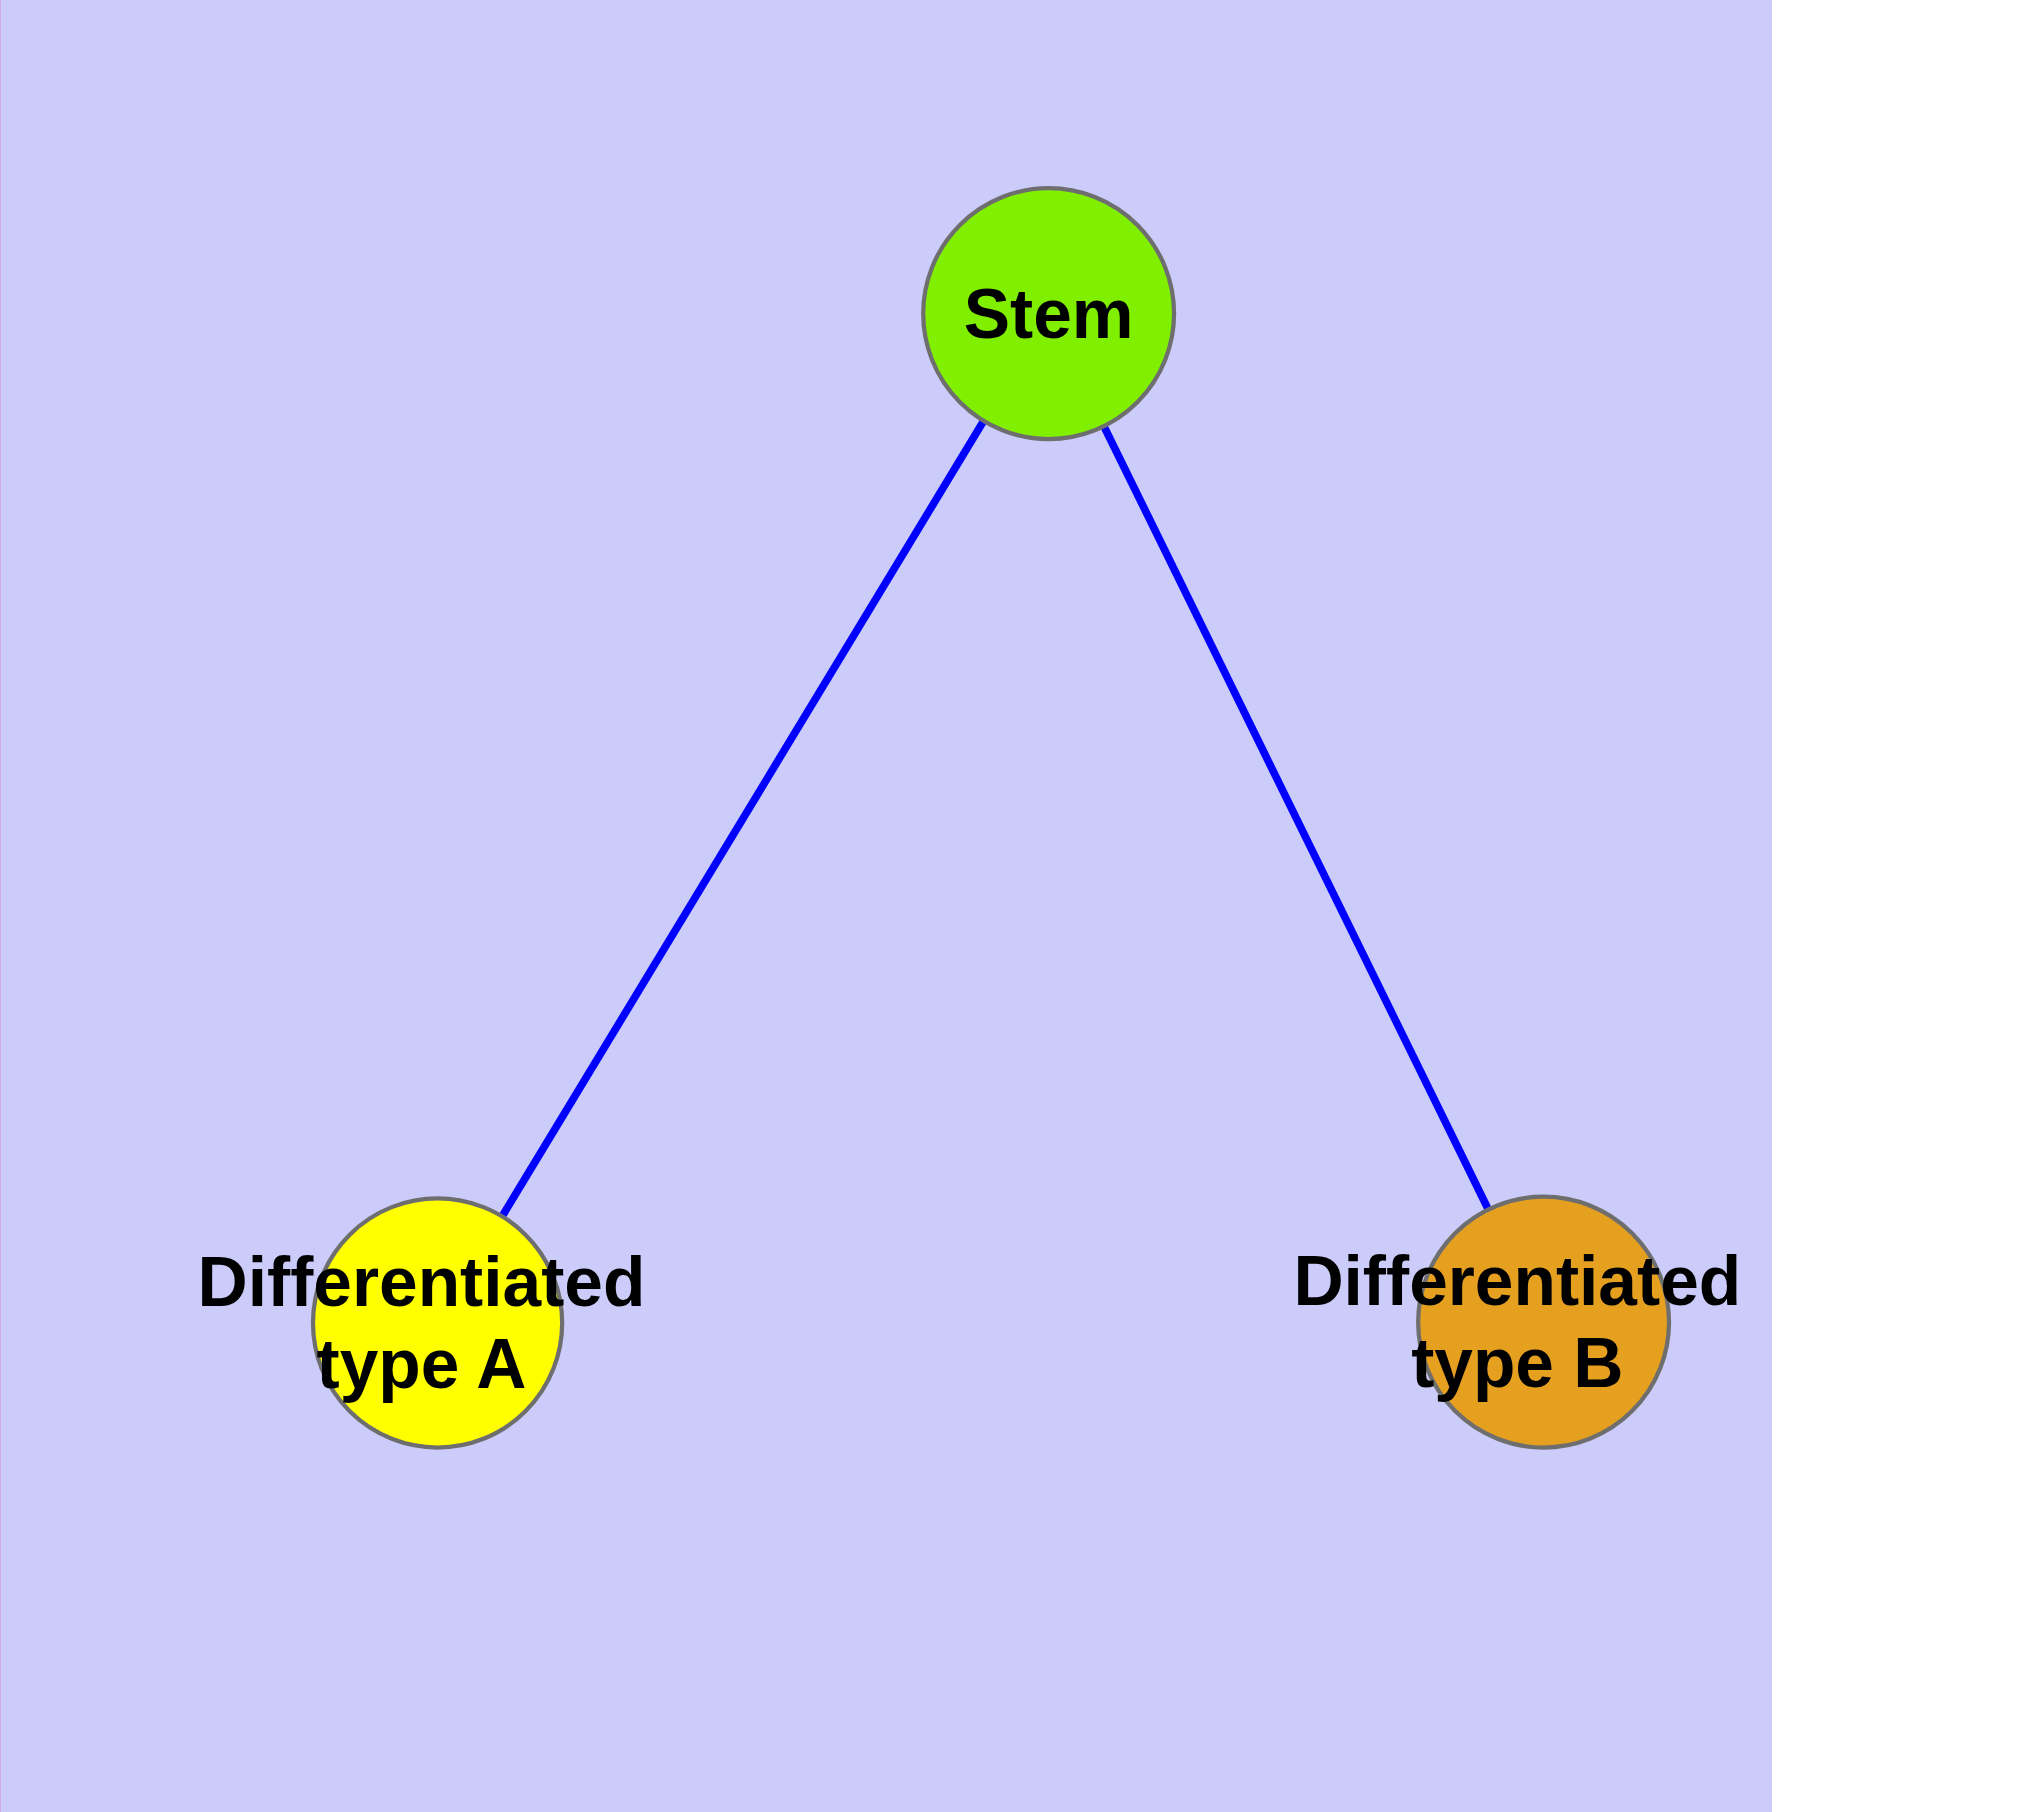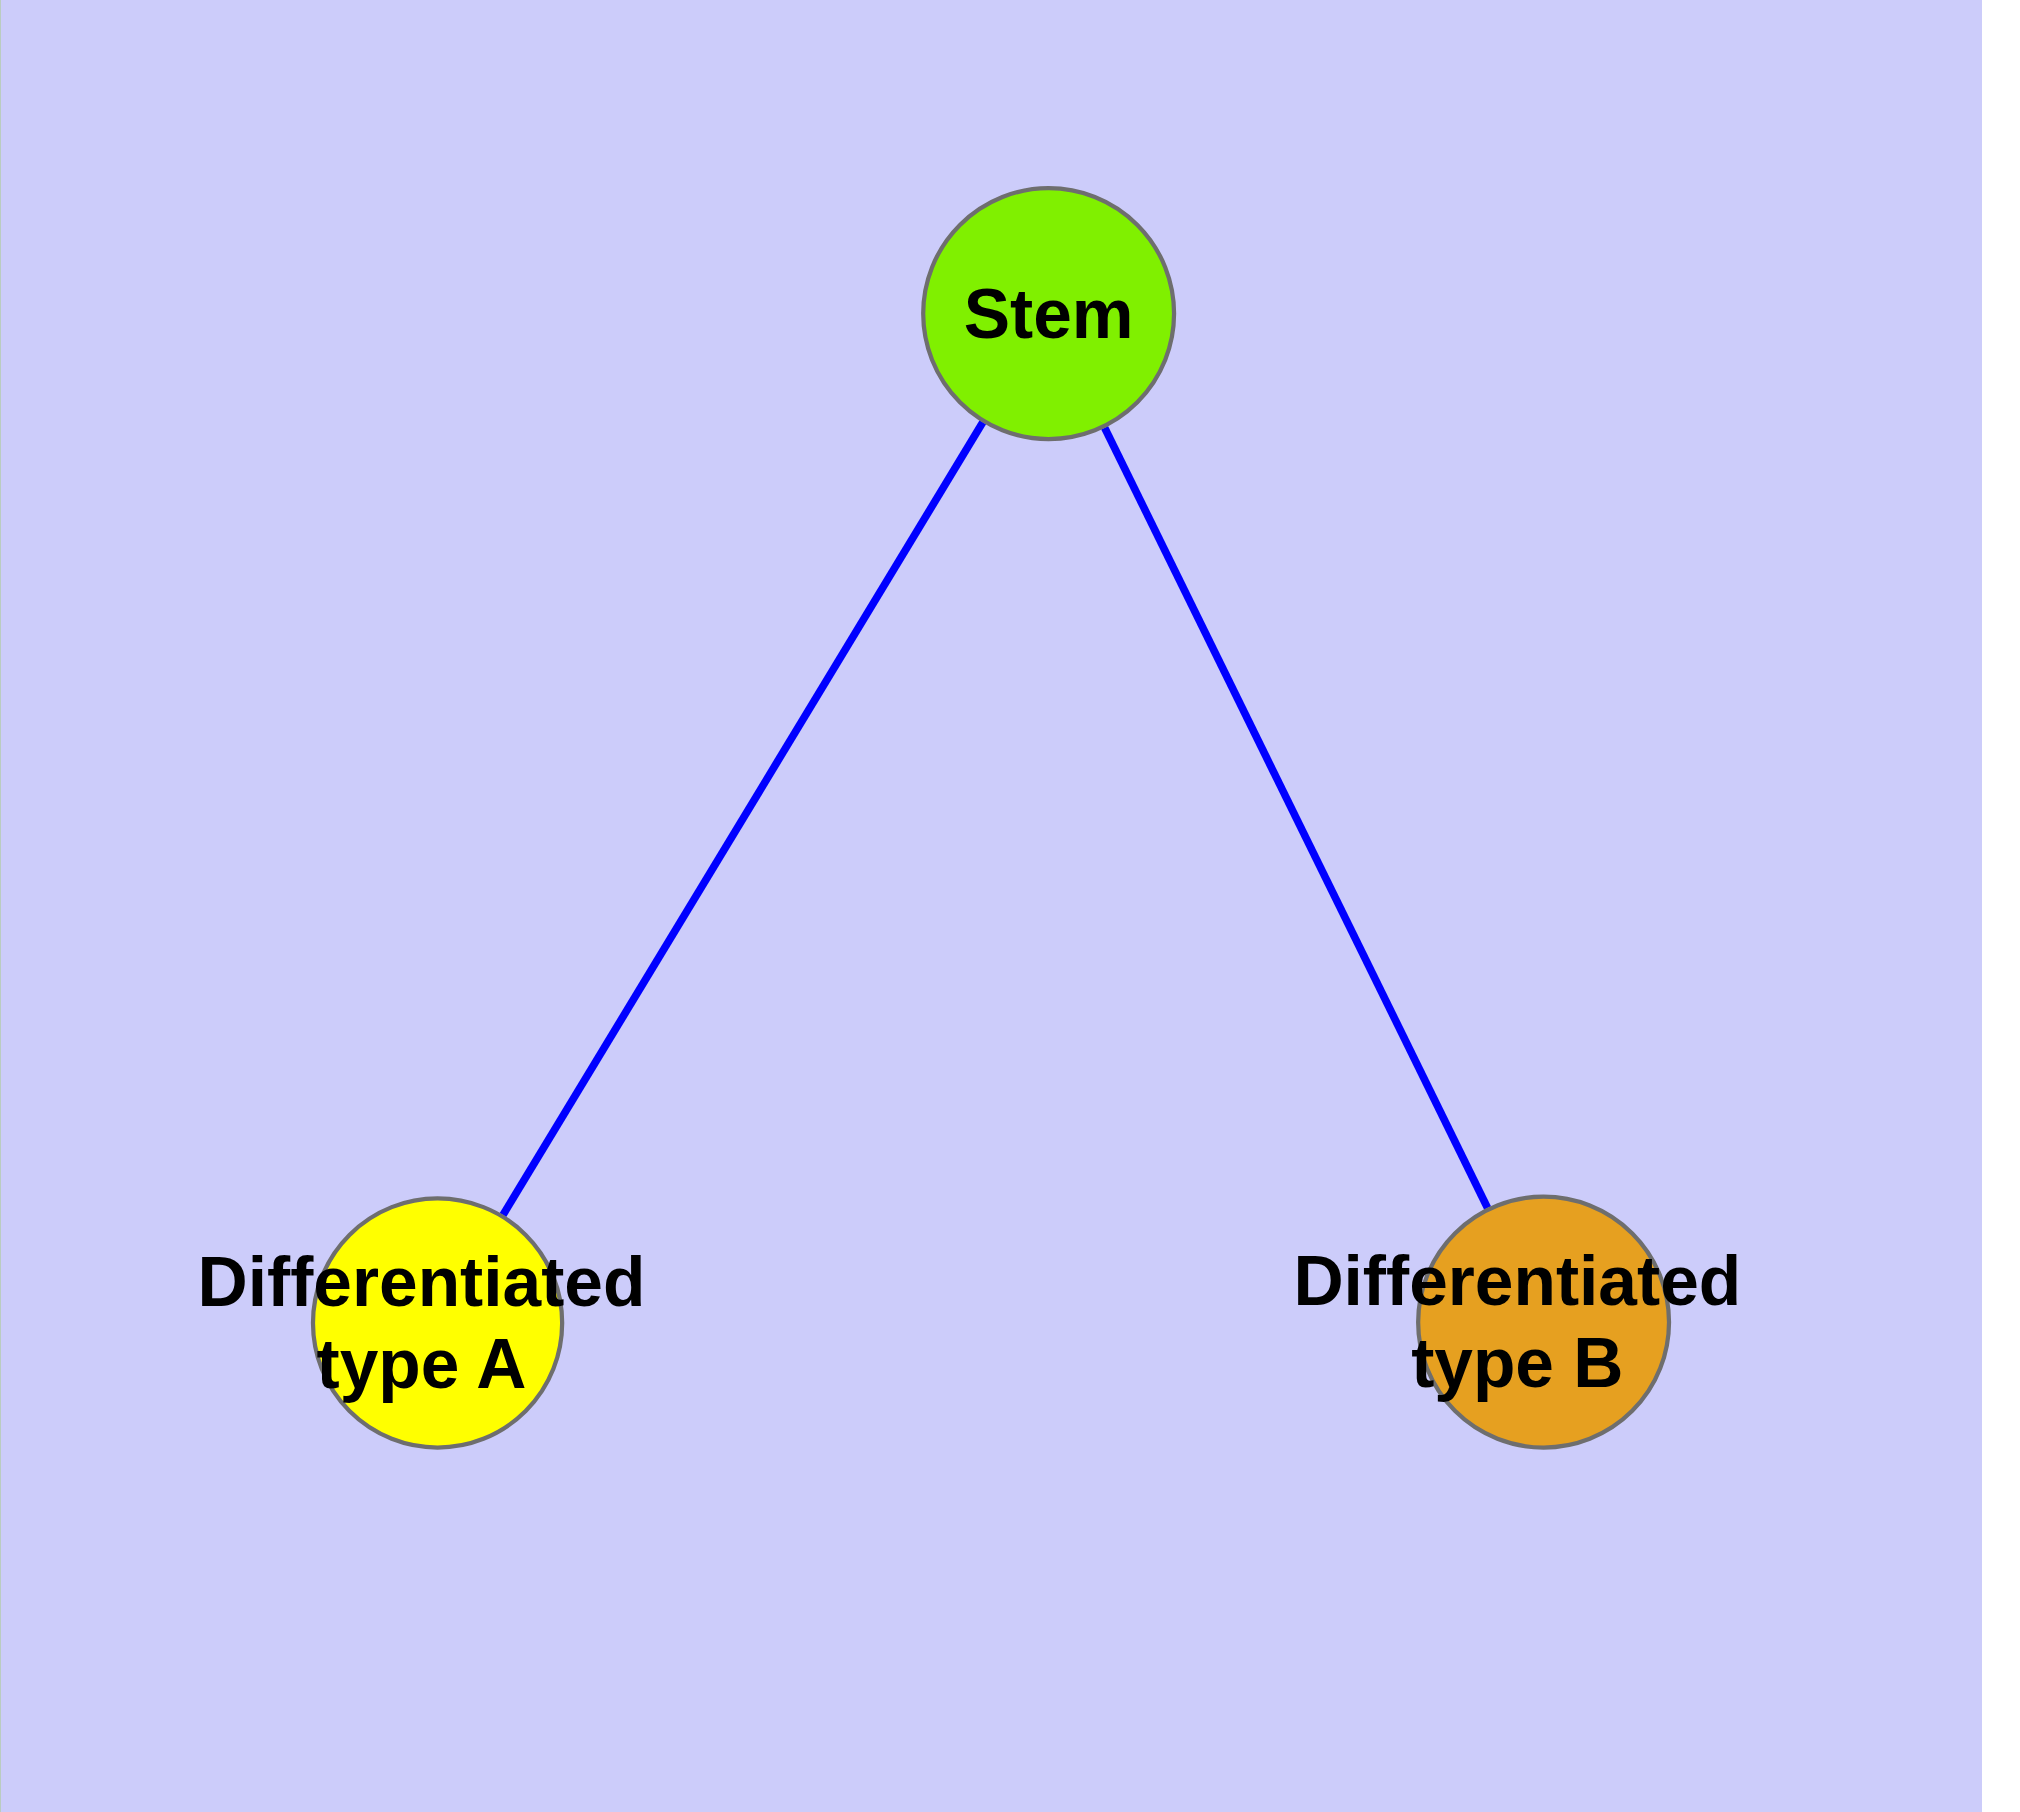--- a/index.html
+++ b/index.html
@@ -24,21 +24,21 @@
   }
   .node-label {
     font-family: "Liberation Sans", sans-serif;
     font-weight: bold;
     fill: #000000;
   }
 </style>
 </head>
 <body>
 
-<div id="stage" style="width: 1982px; height: 1812px; background: #84cc16;">
+<div id="stage" style="width: 1772px; height: 1812px; background: #ec4899;">
   <svg id="graph-svg" viewBox="0 0 2384 2138" xmlns="http://www.w3.org/2000/svg" style="width: 2021px; height: 1812px;">
 
     <rect id="bg-rect" x="0" y="0" width="2384" height="2138" fill="#ccccfa"></rect>
 
     <g id="edges-layer">
         <line x1="1159.3192229438819" y1="498.3187315864588" x2="593.1629052090774" y2="1433.5367266241176" stroke="#0000ff" stroke-width="9" stroke-linecap="butt"></line>
         <line x1="1303.0843992403607" y1="504.65827927402245" x2="1754.9156007596393" y2="1425.3417207259774" stroke="#0000ff" stroke-width="9" stroke-linecap="butt"></line>
       </g>
     <g id="nodes-layer">
         <circle cx="1237" cy="370" r="148" fill="#80f000" stroke="#6e6e6e" stroke-width="5"></circle>

